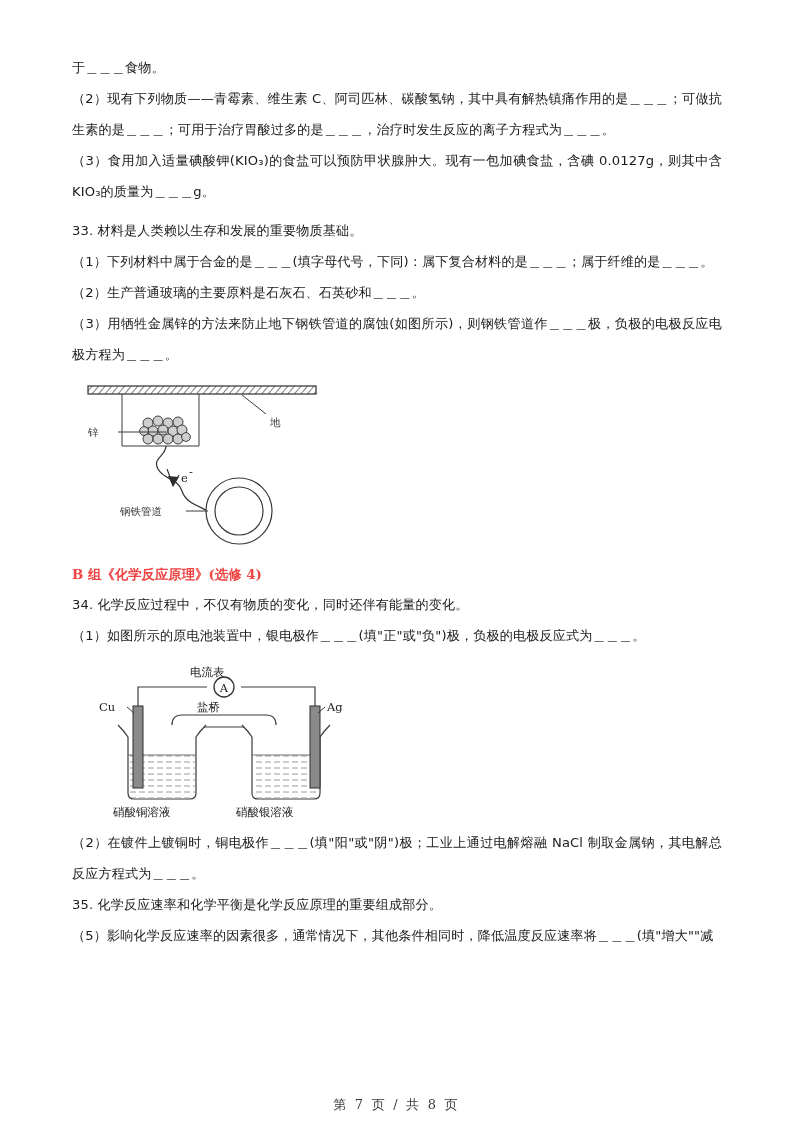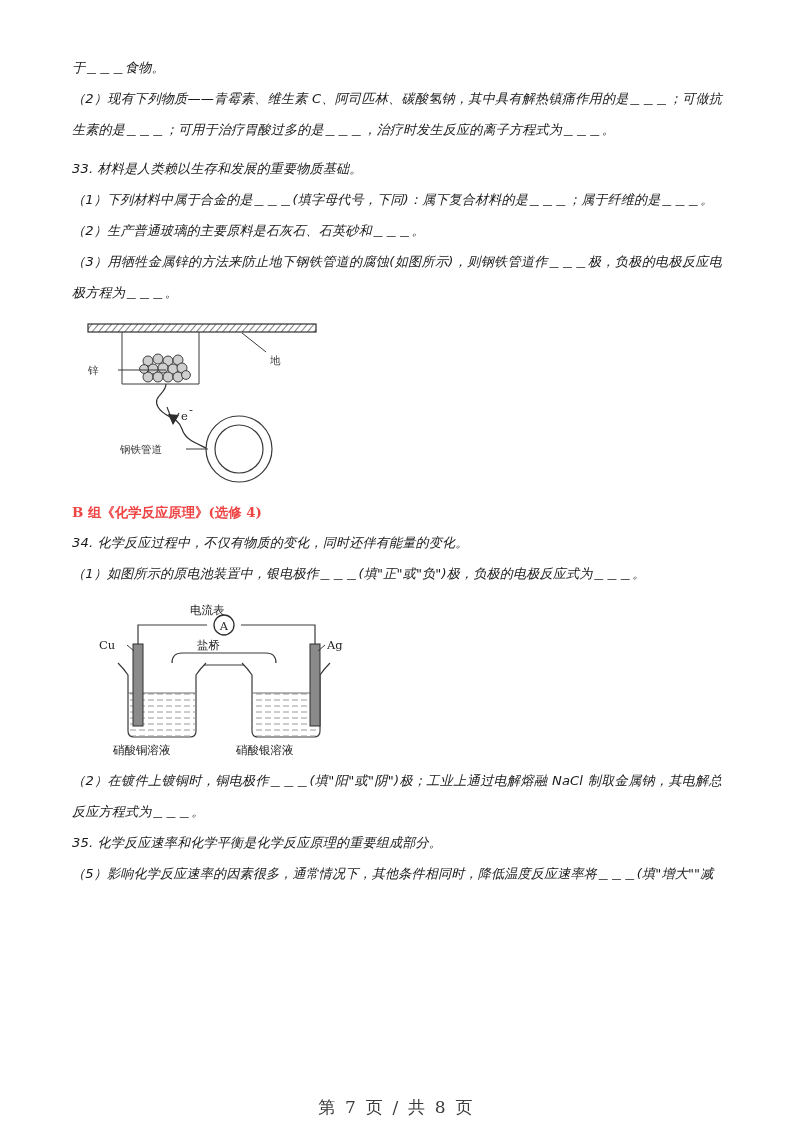--- a/index.html
+++ b/index.html
@@ -31,21 +31,20 @@
   p.q {
     margin: 0 0 0 0;
     padding: 0;
     font-size: 13.1px;
     line-height: 31px;
     color: #1a1a1a;
     text-align: justify;
     text-justify: inter-ideograph;
     letter-spacing: 0.15px;
     white-space: pre-wrap;
-    font-style: italic;
   }
   p.q.nowrap { white-space: pre; }
   .sec-head {
     margin: 0;
     padding: 0;
     font-size: 13.4px;
     line-height: 30px;
     font-weight: bold;
     font-family: "DejaVu Serif", "Liberation Serif", serif;
     color: #ef4444;
@@ -55,21 +54,21 @@
     line-height: 30px;
     white-space: pre;
   }
   .spacer-sm { height: 8px; }
   .footer {
     position: absolute;
     left: 0;
     top: 1096px;
     width: 793px;
     text-align: center;
-    font-size: 17px;
+    font-size: 13px;
     color: #3b3b3b;
     letter-spacing: 2.2px;
     font-family: "DejaVu Serif", "Liberation Serif", serif;
   }
   .fig { position: relative; }
   .fig-pipe { width: 300px; height: 175px; margin: 4px 0 2px 10px; }
   .fig-cell { width: 265px; height: 160px; margin: 12px 0 4px 22px; }
   svg { display: block; overflow: visible; }
   .lbl {
     font-family: "DejaVu Sans", "Liberation Sans", sans-serif;
@@ -86,20 +85,21 @@
 <body>
 
 <div class="page">
 
   <div class="content">
 
     <p class="q">于＿＿＿食物。</p>
 
     <p class="q">（2）现有下列物质——青霉素、维生素 C、阿司匹林、碳酸氢钠，其中具有解热镇痛作用的是＿＿＿；可做抗生素的是＿＿＿；可用于治疗胃酸过多的是＿＿＿，治疗时发生反应的离子方程式为＿＿＿。</p>
 
+    <p class="q">（3）食用加入适量碘酸钾(KIO₃)的食盐可以预防甲状腺肿大。现有一包加碘食盐，含碘 0.0127g，则其中含 KIO₃的质量为＿＿＿g。</p>
 
     <div class="spacer-sm"></div>
 
     <p class="q">33. 材料是人类赖以生存和发展的重要物质基础。</p>
 
     <p class="q">（1）下列材料中属于合金的是＿＿＿(填字母代号，下同)：属下复合材料的是＿＿＿；属于纤维的是＿＿＿。</p>
 
 
     <p class="q">（2）生产普通玻璃的主要原料是石灰石、石英砂和＿＿＿。</p>
 

